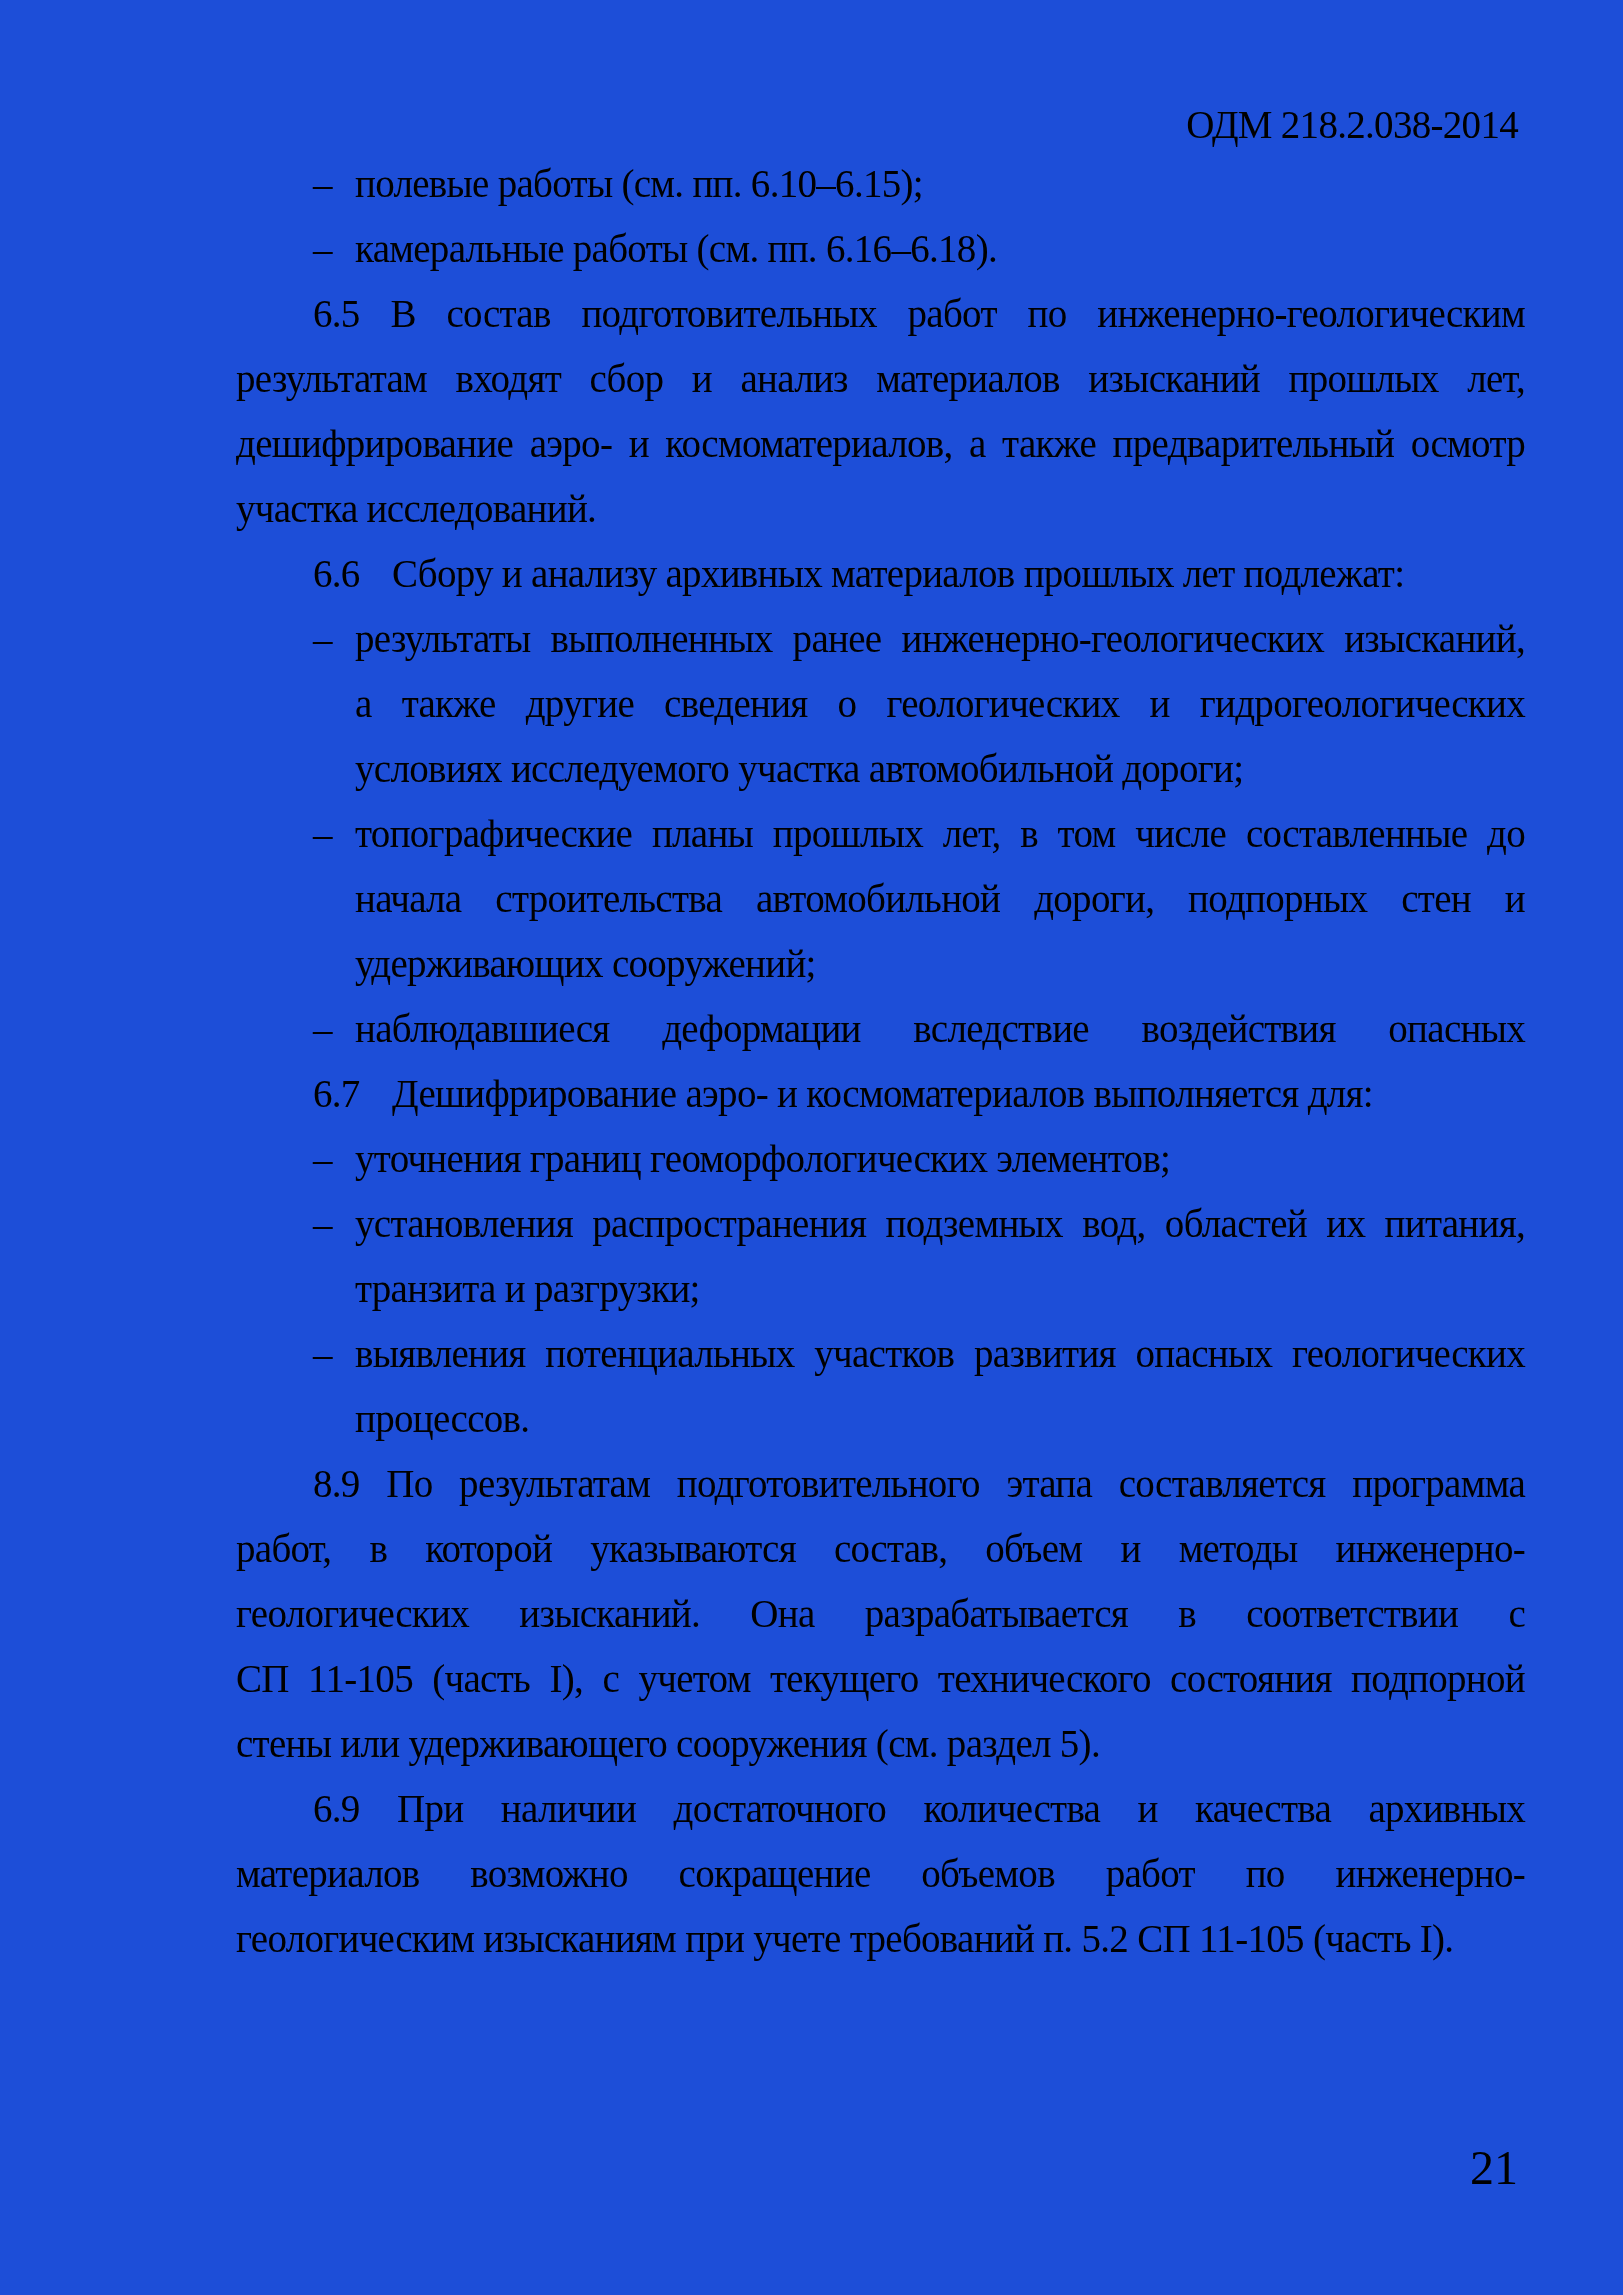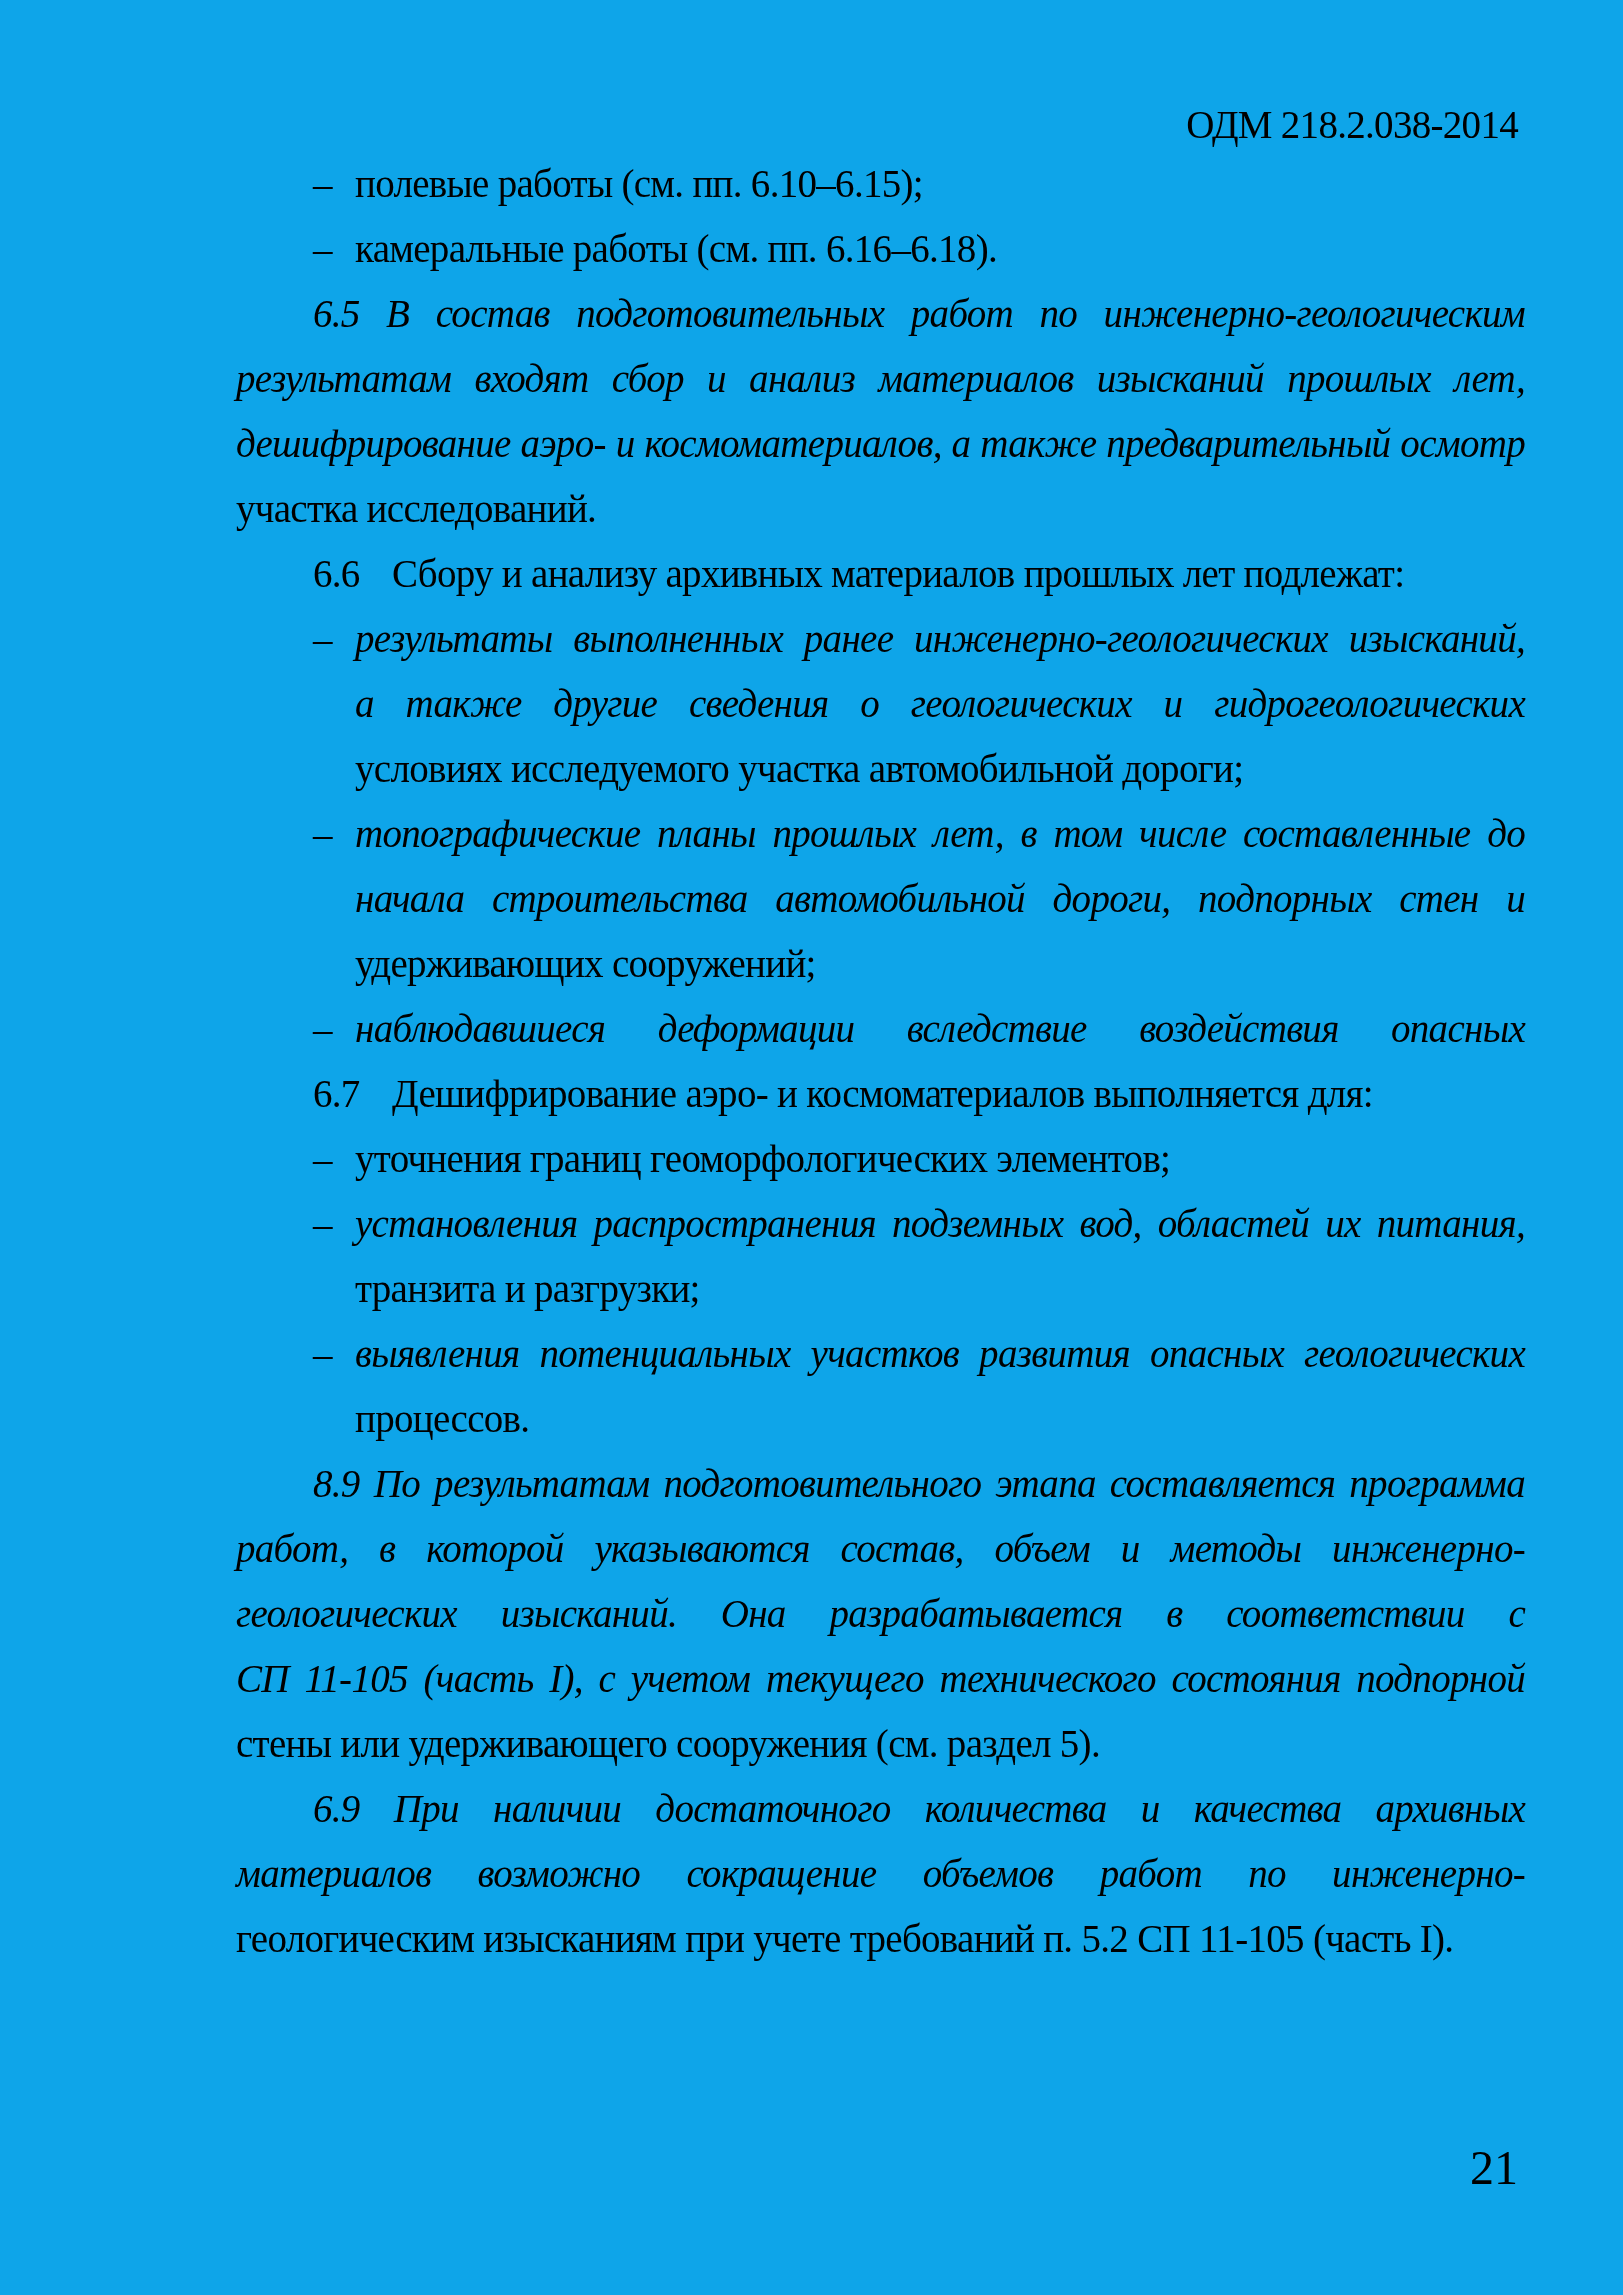--- a/index.html
+++ b/index.html
@@ -1,20 +1,20 @@
 <!DOCTYPE html>
 <html lang="ru" style="font-size:10.5px"><head>
 <meta charset="utf-8">
 <style>
   html, body { margin: 0; padding: 0; background: #ffffff; }
   .page {
     position: relative;
     width: 1623px;
     height: 2295px;
-    background: #0ea5e9;
+    background: #1d4ed8;
     font-family: "Liberation Serif", "DejaVu Serif", serif;
     color: #000000;
     overflow: hidden;
   }
   .doc-header {
     position: absolute;
     top: 92px;
     right: 105px;
     height: 65px;
     line-height: 65px;
@@ -42,21 +42,20 @@
     left: 77px;
     top: 0;
   }
   .kind-pfirst { padding-left: 77px; }
   .kind-pfirst .num { display: inline-block; width: 79px; }
   .justify .txt {
     display: block;
     white-space: normal;
     text-align: justify;
     text-align-last: justify;
-    font-style: italic;
   }
   .doc-footer {
     position: absolute;
     top: 2135px;
     right: 105px;
     height: 65px;
     line-height: 65px;
     font-size: 48px;
   }
 </style>

